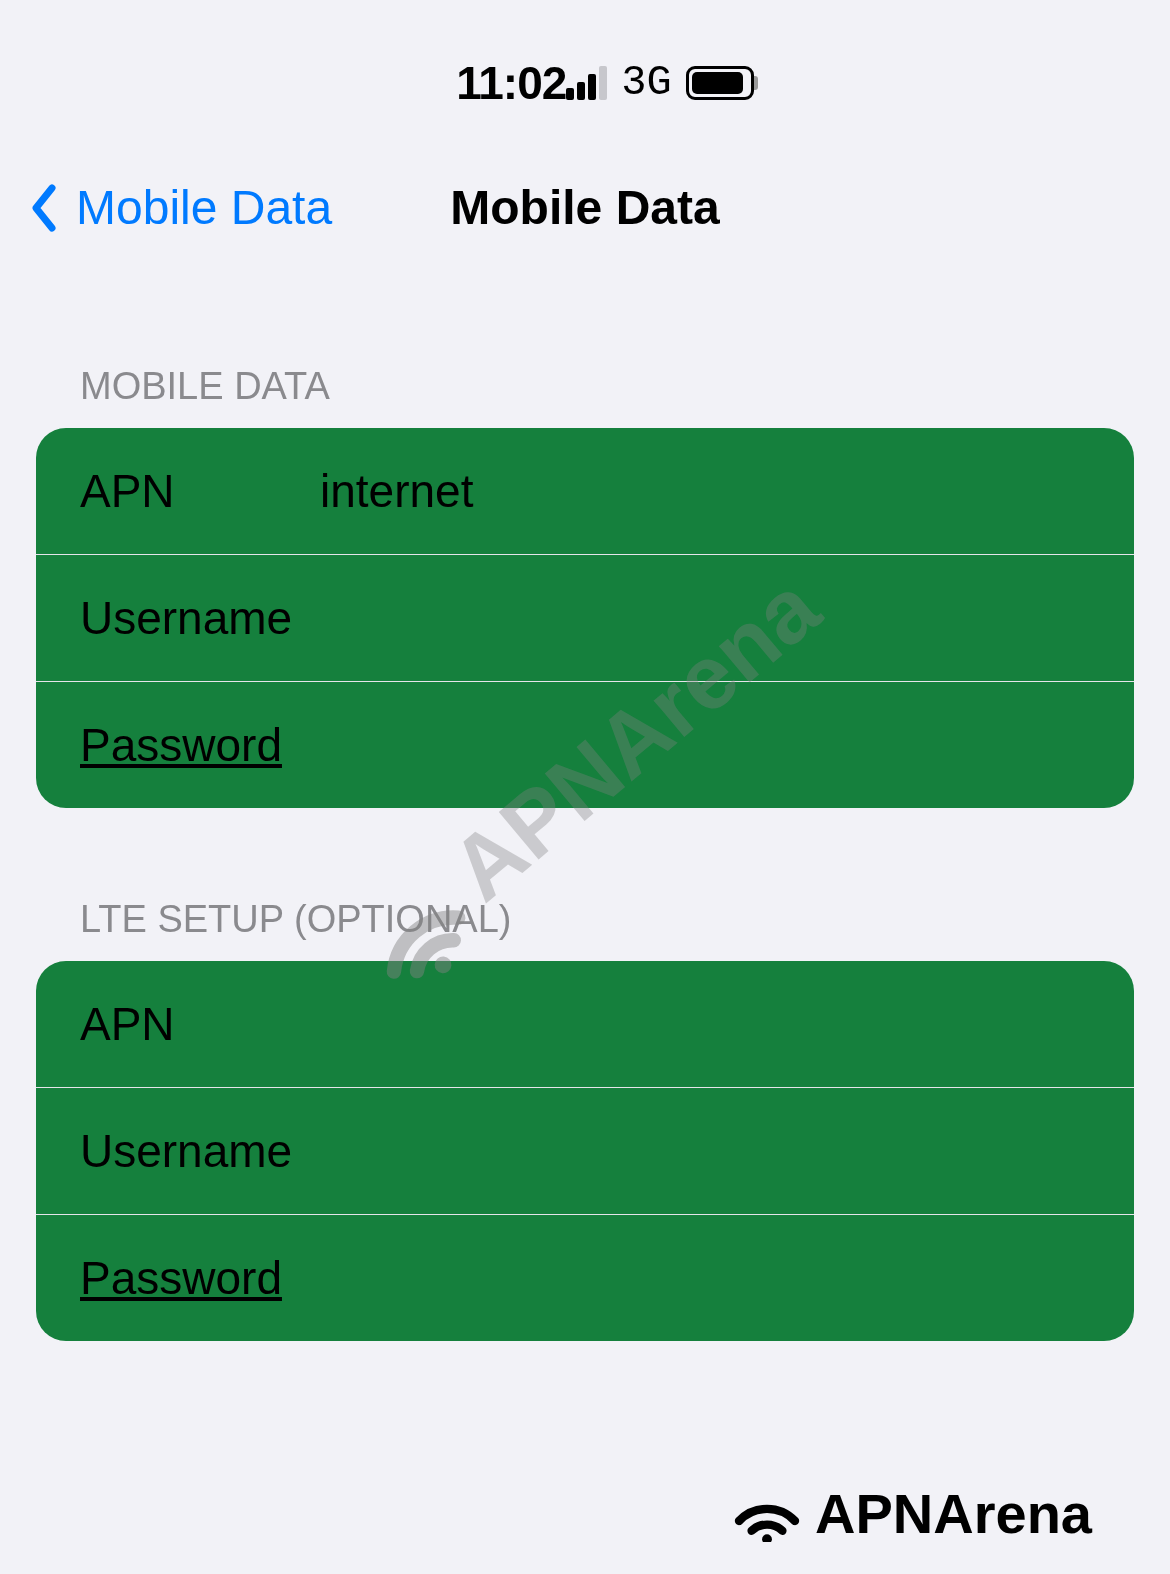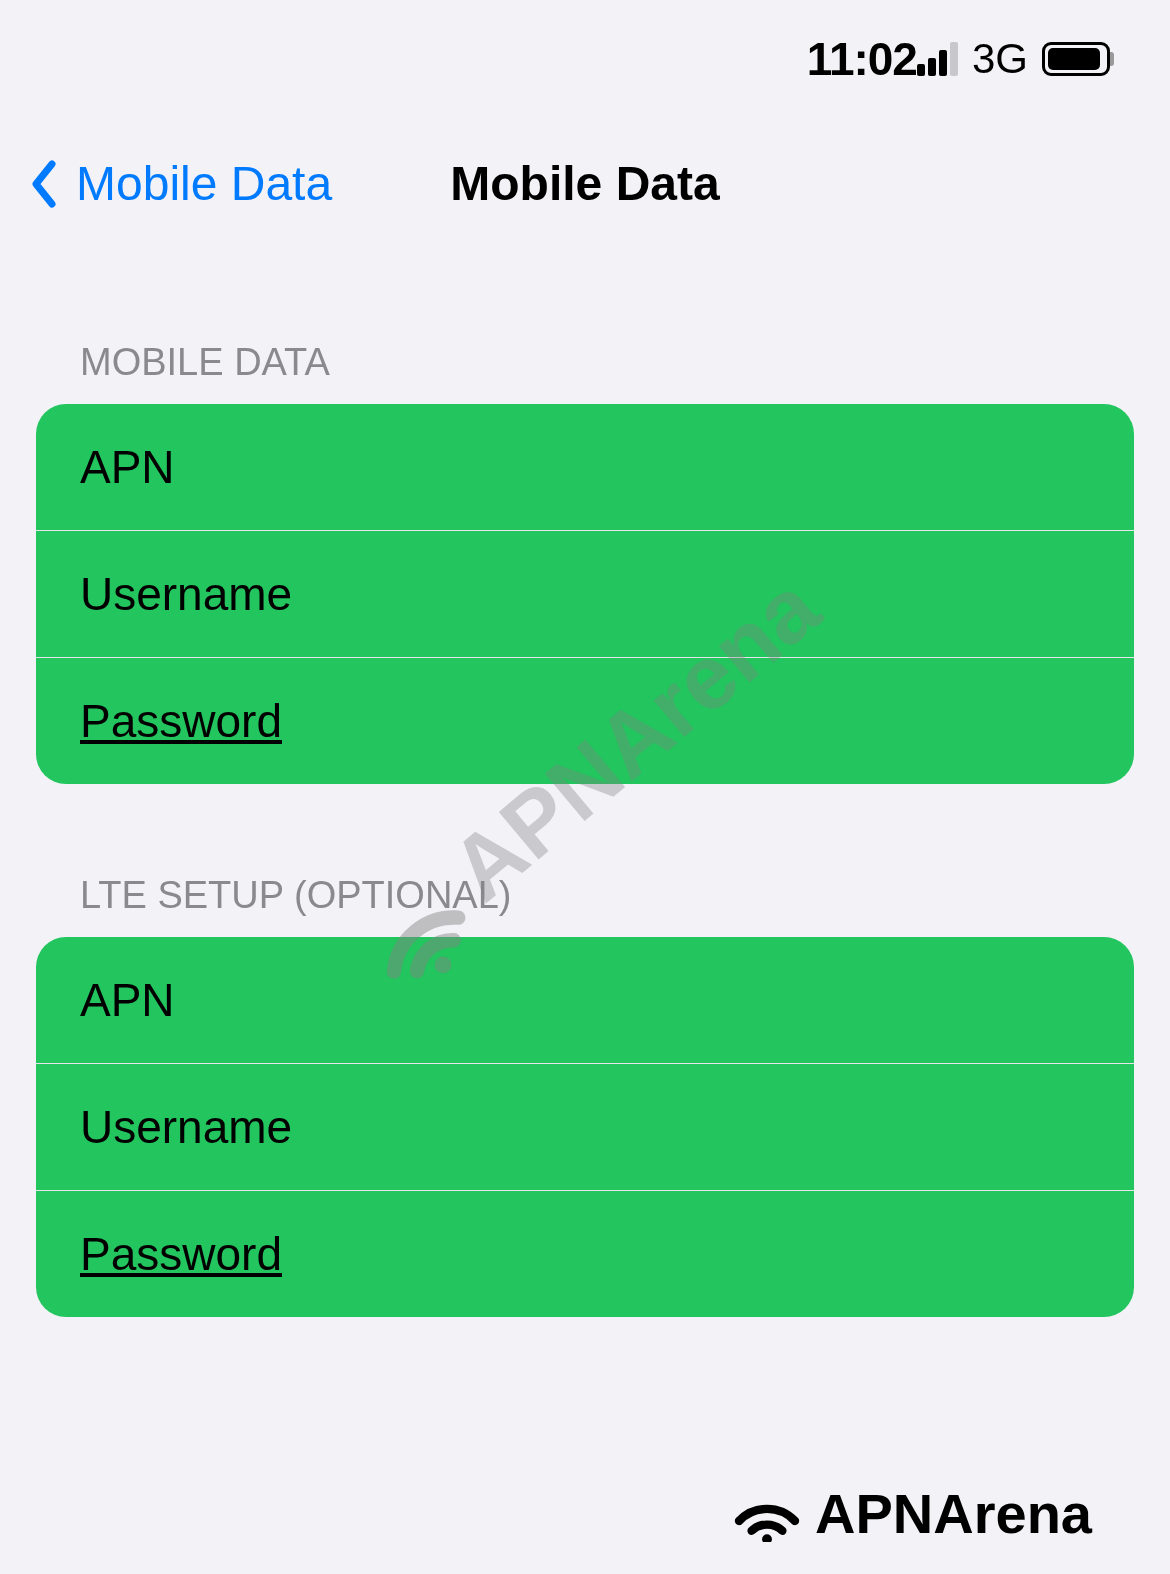--- a/index.html
+++ b/index.html
@@ -10,23 +10,23 @@
     }
     body {
       width: 1170px;
       height: 1574px;
       background-color: #f2f2f7;
       position: relative;
       overflow: hidden;
     }
     .status-bar {
       display: flex;
-      justify-content: flex-end;
-      align-items: center;
-      padding: 32px 60px 20px 100px;
+      justify-content: center;
+      align-items: center;
+      padding: 56px 60px 20px 100px;
     }
     .status-time {
       font-size: 46px;
       font-weight: 600;
       color: #000;
       letter-spacing: -1px;
     }
     .status-right {
       display: flex;
       align-items: center;
@@ -43,20 +43,21 @@
       border-radius: 2px;
     }
     .signal-bar.b1 { height: 12px; }
     .signal-bar.b2 { height: 18px; }
     .signal-bar.b3 { height: 26px; }
     .signal-bar.b4 { height: 34px; background-color: #c7c7cc; }
     .network-label {
       font-size: 42px;
       color: #000;
       font-weight: 400;
+      font-family: Liberation Mono, monospace;
     }
     .battery {
       width: 68px;
       height: 34px;
       border: 3px solid #000;
       border-radius: 9px;
       position: relative;
       padding: 3px;
     }
     .battery::after {
@@ -104,21 +105,21 @@
       color: #000;
     }
     .section-header {
       padding: 90px 80px 20px 80px;
       font-size: 38px;
       color: #8a8a8e;
       text-transform: uppercase;
       letter-spacing: 0px;
     }
     .section-group {
-      background-color: #22c55e;
+      background-color: #15803d;
       border-radius: 30px;
       margin: 0 36px;
     }
     .row {
       display: flex;
       align-items: center;
       padding: 36px 44px;
       border-bottom: 1px solid #e5e5ea;
     }
     .row:last-child {
@@ -201,20 +202,21 @@
     </svg>
     <span>Mobile Data</span>
   </div>
   <div class="nav-title">Mobile Data</div>
 </div>
 
 <div class="section-header">MOBILE DATA</div>
 <div class="section-group">
   <div class="row">
     <div class="row-label">APN</div>
+    <input class="row-input" type="text" value="internet" style="">
   </div>
   <div class="row">
     <div class="row-label">Username</div>
     <input class="row-input" type="text" value="" style="">
   </div>
   <div class="row">
     <div class="row-label">Password</div>
     <input class="row-input" type="text" value="" style="">
   </div>
 </div>

